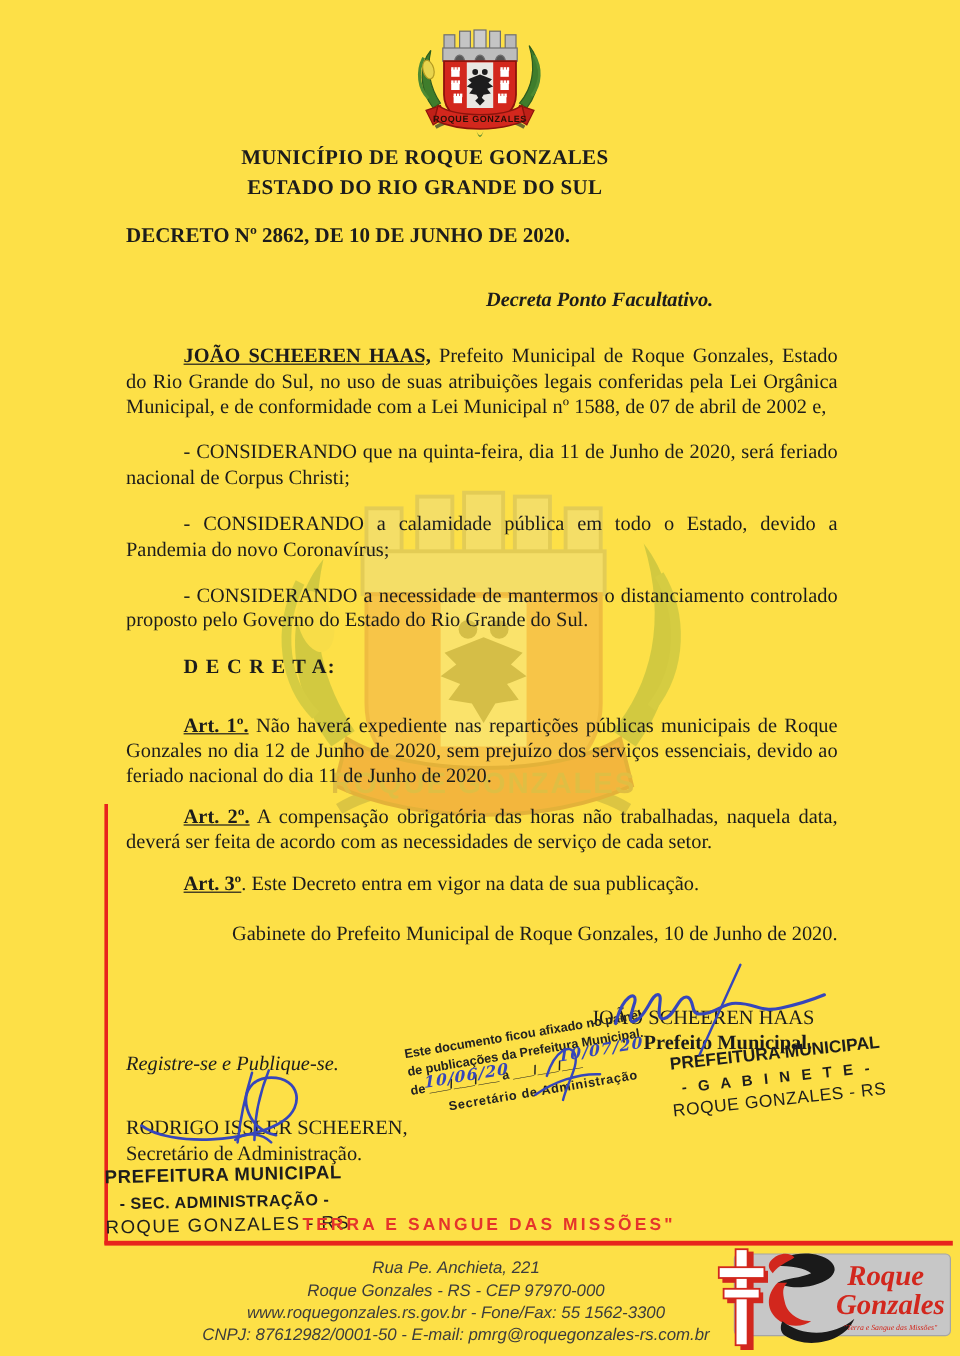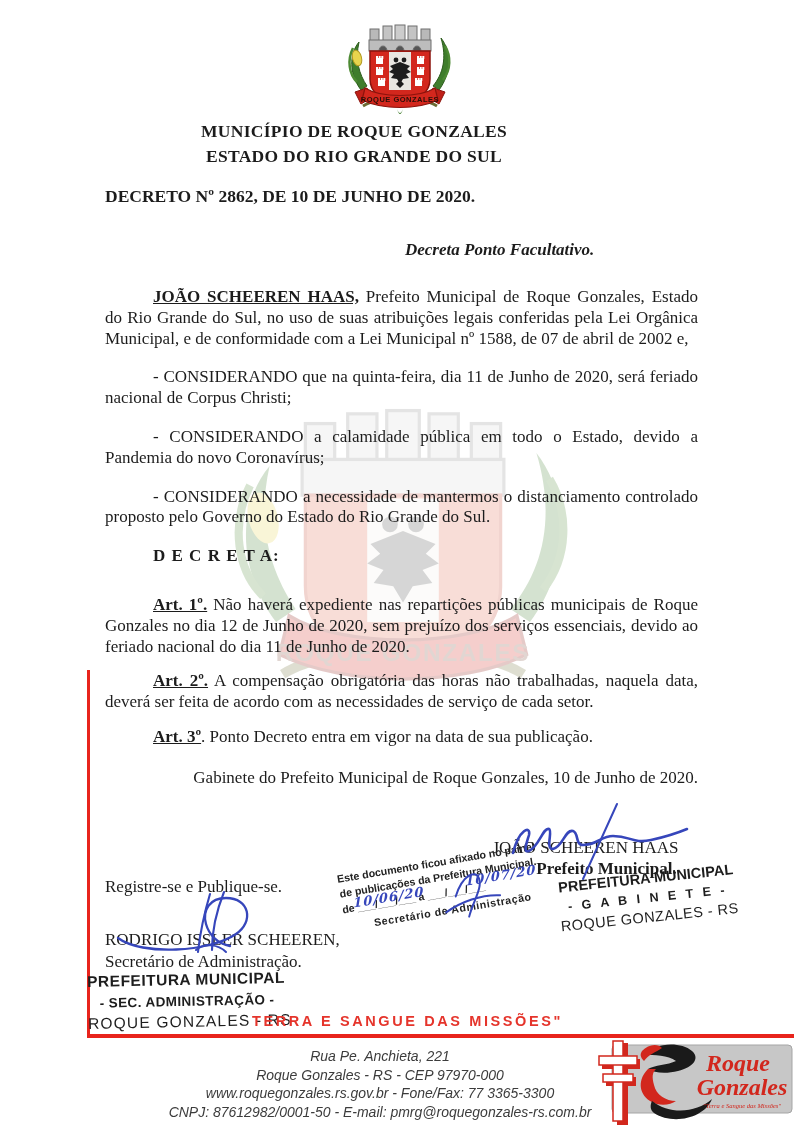--- a/index.html
+++ b/index.html
@@ -1,16 +1,16 @@
 <!DOCTYPE html>
 <html><head>
 <meta charset="utf-8">
 <style>
   html,body{margin:0;padding:0;background:#e9e9e9;}
-  .page{position:relative;width:800px;height:1130px;margin:0 auto;background:#ffffff;
+  .page{position:relative;width:800px;height:1130px;margin:0 auto;background:#fde047;
         font-family:"Liberation Serif",serif;color:#1c1c1c;overflow:hidden;}
   
   .crest-top{position:absolute;left:337px;top:12px;}
   
   .watermark{position:absolute;left:198px;top:368px;opacity:.22;pointer-events:none;}
   
   .hdr{position:absolute;left:0;top:119px;width:708px;text-align:center;
        font-weight:bold;font-size:17.5px;line-height:24.5px;letter-spacing:.3px;}
   .title{position:absolute;left:105px;top:186px;font-weight:bold;font-size:17.5px;}
   .subject{position:absolute;left:405px;top:240px;font-weight:bold;font-style:italic;font-size:17px;}
@@ -19,21 +19,21 @@
             line-height:20.8px;text-align:justify;z-index:2;}
   .doc-body p{margin:0 0 18px;text-indent:48px;}
   .doc-body p.art{margin-bottom:14px;}
   .decreta{font-weight:bold;letter-spacing:1px;margin-bottom:28px !important;}
   .closing{margin-top:20px !important;text-align:right;}
   .b{font-weight:bold;text-decoration:underline;}
   
   .sig{position:absolute;z-index:3;}
   .mayor-block{position:absolute;left:478px;top:837px;width:215px;text-align:center;font-size:17px;line-height:21px;z-index:2;}
   .mayor-block .t2{padding-left:42px;font-weight:bold;}
-  .registre{position:absolute;left:105px;top:877px;font-size:17px;z-index:2;text-align:center;}
+  .registre{position:absolute;left:105px;top:877px;font-style:italic;font-size:17px;z-index:2;text-align:center;}
   .sec-block{position:absolute;left:105px;top:929px;font-size:17px;line-height:22px;z-index:2;}
   
   .stamp{font-family:"Liberation Sans",sans-serif;color:#1d1d1d;position:absolute;z-index:2;}
   .stamp-sec{left:87px;top:974px;transform:rotate(-1.2deg);transform-origin:left top;line-height:1;}
   .stamp-sec .l1{font-weight:bold;font-size:15.5px;letter-spacing:.5px;}
   .stamp-sec .l2{font-weight:bold;font-size:13.5px;margin:7px 0 0 12px;letter-spacing:.4px;}
   .stamp-sec .l3{font-size:15.5px;margin-top:6px;letter-spacing:1.2px;}
   .stamp-gab{left:543px;top:882px;width:205px;text-align:center;transform:rotate(-6deg);transform-origin:left top;line-height:1;}
   .stamp-gab .l1{font-weight:bold;font-size:14.5px;}
   .stamp-gab .l2{font-weight:bold;font-size:12.5px;letter-spacing:3px;margin-top:6px;}
@@ -151,21 +151,21 @@
   <div class="subject">Decreta Ponto Facultativo.</div>
 
   <div class="doc-body">
     <p><span class="b">JOÃO SCHEEREN HAAS,</span><span> Prefeito Municipal de Roque Gonzales, Estado do Rio Grande do Sul, no uso de suas atribuições legais conferidas pela Lei Orgânica Municipal, e de conformidade com a Lei Municipal nº 1588, de 07 de abril de 2002 e,</span></p>
     <p>- CONSIDERANDO que na quinta-feira, dia 11 de Junho de 2020, será feriado nacional de Corpus Christi;</p>
     <p>- CONSIDERANDO a calamidade pública em todo o Estado, devido a Pandemia do novo Coronavírus;</p>
     <p>- CONSIDERANDO a necessidade de mantermos o distanciamento controlado proposto pelo Governo do Estado do Rio Grande do Sul.</p>
     <p class="decreta">D E C R E T A:</p>
     <p class="art"><span class="b">Art. 1º.</span><span> Não haverá expediente nas repartições públicas municipais de Roque Gonzales no dia 12 de Junho de 2020, sem prejuízo dos serviços essenciais, devido ao feriado nacional do dia 11 de Junho de 2020.</span></p>
     <p class="art"><span class="b">Art. 2º.</span><span> A compensação obrigatória das horas não trabalhadas, naquela data, deverá ser feita de acordo com as necessidades de serviço de cada setor.</span></p>
-    <p class="art"><span class="b">Art. 3º</span><span>. Ponto Decreto entra em vigor na data de sua publicação.</span></p>
+    <p class="art"><span class="b">Art. 3º</span><span>. Este Decreto entra em vigor na data de sua publicação.</span></p>
     <p class="closing">Gabinete do Prefeito Municipal de Roque Gonzales, 10 de Junho de 2020.</p>
   </div>
 
   <svg class="sig" style="left:503px;top:801px;" width="192" height="80" viewBox="0 0 192 80">
     <path d="M10,52 C16,28 28,24 26,34 C23,44 20,52 26,50 C36,46 40,26 46,28 C50,30 42,48 50,48 C60,46 62,28 70,30 C76,32 72,44 80,44 C94,44 98,35 110,35 C128,35 130,43 148,39 C162,36 172,33 184,28" fill="none" stroke="#3646bb" stroke-width="2.6" stroke-linecap="round"></path>
     <path d="M114,3 C102,30 90,56 80,78" fill="none" stroke="#3646bb" stroke-width="2" stroke-linecap="round"></path>
   </svg>
   <div class="mayor-block">
     <div>JOÃO SCHEEREN HAAS</div>
     <div class="t2">Prefeito Municipal.</div>
@@ -206,21 +206,21 @@
     </svg>
   </div>
 
   <div class="vline"></div>
   <div class="hline"></div>
   <div class="slogan">TERRA E SANGUE DAS MISSÕES"</div>
 
   <div class="footer">
     <div>Rua Pe. Anchieta, 221</div>
     <div>Roque Gonzales - RS - CEP 97970-000</div>
-    <div>www.roquegonzales.rs.gov.br - Fone/Fax: 77 3365-3300</div>
+    <div>www.roquegonzales.rs.gov.br - Fone/Fax: 55 1562-3300</div>
     <div>CNPJ: 87612982/0001-50 - E-mail: pmrg@roquegonzales-rs.com.br</div>
   </div>
 
   <svg class="footer-logo" width="200" height="90" viewBox="0 0 200 90">
     <rect x="16" y="6" width="180" height="68" rx="4" fill="#c7c7c7" stroke="#a5a5a5"></rect>
 
     <g>
       <rect x="21" y="4" width="11" height="82" fill="#d2271d"></rect>
       <rect x="6" y="20" width="38" height="10" fill="#d2271d"></rect>
       <rect x="10" y="38" width="30" height="9" fill="#d2271d"></rect>

